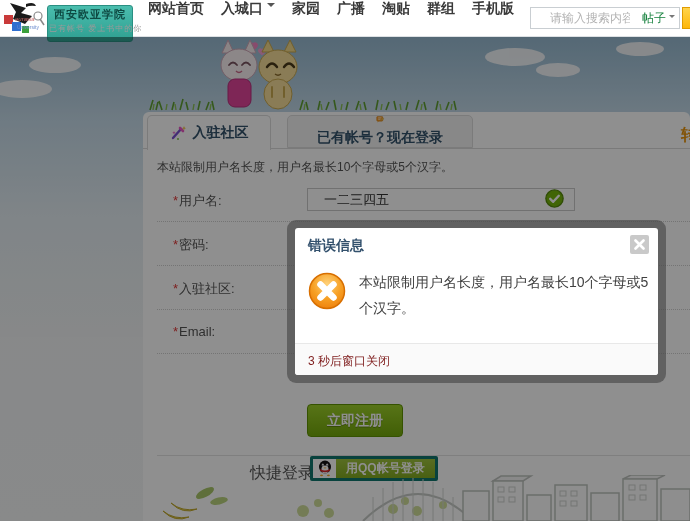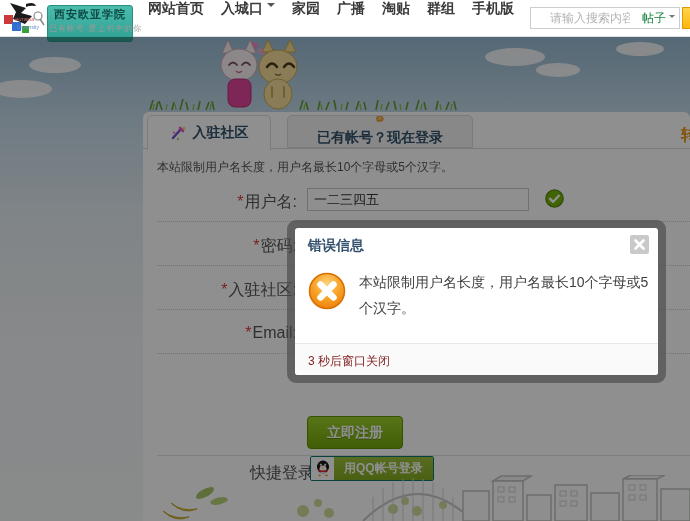--- a/index.html
+++ b/index.html
@@ -41,33 +41,33 @@
   .card{position:absolute;left:143px;top:112px;right:0;bottom:0;background:#fff;
     border-radius:6px 6px 0 0;z-index:2;}
   .tabline{position:absolute;left:0;right:0;top:36px;height:1px;background:#dadada;}
   .tab{position:absolute;top:3px;height:33px;display:flex;align-items:center;justify-content:center;
     gap:6px;font-size:14px;font-weight:bold;color:#33526b;border:1px solid #dcdcdc;
     border-radius:5px 5px 0 0;cursor:pointer;white-space:nowrap;}
   .tab.active{left:4px;width:124px;height:35px;background:#fff;border-bottom:none;z-index:3;}
   .tab.inactive{left:144px;width:186px;background:#f3f3f3;flex-direction:column;}
   .notice{position:absolute;left:14px;top:47px;font-size:12px;color:#555;}
   .form-row{position:absolute;left:14px;right:0;height:44px;border-bottom:1px dotted #cfcfcf;}
-  .row-label{position:absolute;left:0;top:14px;width:140px;text-align:right;font-size:16px;color:#555;}
+  .row-label{position:absolute;left:16px;top:14px;width:140px;text-align:left;font-size:13px;color:#555;}
   .req{color:#e03a3a;margin-right:1px;}
-  .row-input{position:absolute;left:150px;top:10px;width:222px;height:23px;border:1px solid #c9c9c9;
-    background:#fff;font-size:13px;color:#333;padding:0 6px;outline:none;font-family:inherit;}
+  .row-input{position:absolute;left:150px;top:10px;width:268px;height:23px;border:1px solid #c9c9c9;
+    background:#fff;font-size:13px;color:#333;padding:0 16px;outline:none;font-family:inherit;}
   .row-check{position:absolute;left:388px;top:11px;}
   .submit-btn{position:absolute;left:164px;top:292px;width:96px;height:33px;border-radius:4px;
     background:linear-gradient(#9ccf2a,#74a80b);border:1px solid #5f9202;color:#fff;
     font-size:14px;font-weight:bold;text-shadow:0 1px 0 rgba(0,0,0,.25);cursor:pointer;
-    font-family:inherit;margin-top:12px;}
+    font-family:inherit;}
   .card-divider{position:absolute;left:14px;right:0;top:343px;height:1px;background:#e2e2e2;}
   .quick-label{position:absolute;left:107px;top:351px;font-size:16px;color:#555;}
   .qq-btn{position:absolute;left:167px;top:344px;height:25px;display:inline-flex;align-items:stretch;
-    border:1px solid #0f766e;border-radius:2px;overflow:hidden;cursor:pointer;}
+    border:3px solid #0f766e;border-radius:2px;overflow:hidden;cursor:pointer;}
   .qq-icon-cell{width:23px;background:#fff;display:flex;align-items:center;justify-content:center;}
   .qq-text-cell{display:flex;align-items:center;padding:0 10px;font-size:12px;font-weight:bold;color:#fff;
     background:linear-gradient(#9ec23d,#83ab21);white-space:nowrap;}
   .city{position:absolute;left:0;right:0;top:363px;height:46px;}
 
   .side-char{position:absolute;left:681px;top:125px;font-size:16px;font-weight:bold;color:#e8940c;z-index:5;}
 
   
   .overlay{position:absolute;left:0;top:37px;right:0;bottom:0;background:rgba(0,0,0,0.44);z-index:40;}
   .modal{position:absolute;left:295px;top:228px;width:363px;height:147px;background:#fff;border-radius:3px;

